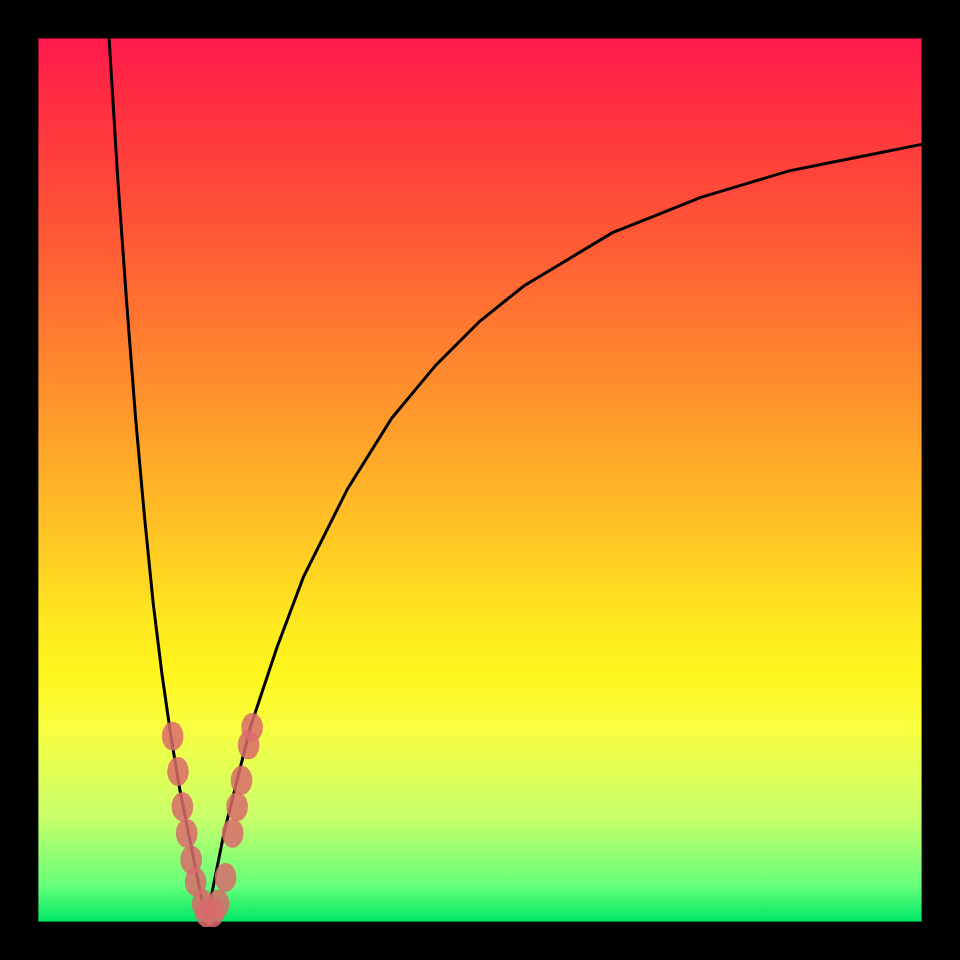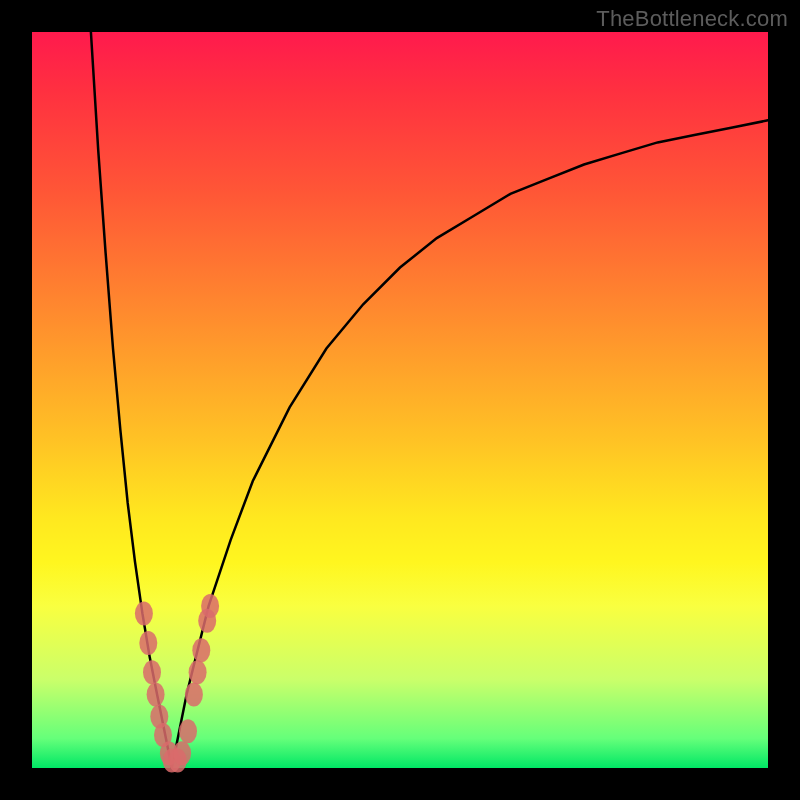--- a/index.html
+++ b/index.html
@@ -57,21 +57,20 @@
     width: 736px;
     height: 736px;
     overflow: visible;
   }
 </style>
 </head>
 <body>
 
 <div class="frame">
 
-  <div class="watermark">TheBottleneck.com</div>
 
   <div class="plot-area">
     <svg class="curves" viewBox="0 0 736 736">
       <g>
         <path id="path-left" fill="none" stroke="#000" stroke-width="2.5" stroke-linecap="round" d="M58.9 0.0 L66.2 117.8 L73.6 220.8 L81.0 316.5 L88.3 397.4 L95.7 471.0 L103.0 529.9 L110.4 581.4 L117.8 625.6 L125.1 662.4 L132.5 699.2 L139.8 736.0"></path>
       </g>
       <g>
         <path id="path-right" fill="none" stroke="#000" stroke-width="2.5" stroke-linecap="round" d="M139.8 736.0 L147.2 699.2 L154.6 662.4 L161.9 633.0 L176.6 574.1 L198.7 507.8 L220.8 449.0 L257.6 375.4 L294.4 316.5 L331.2 272.3 L368.0 235.5 L404.8 206.1 L441.6 184.0 L478.4 161.9 L515.2 147.2 L552.0 132.5 L588.8 121.4 L625.6 110.4 L662.4 103.0 L699.2 95.7 L736.0 88.3"></path>
       </g>
       <g id="markers-group">

